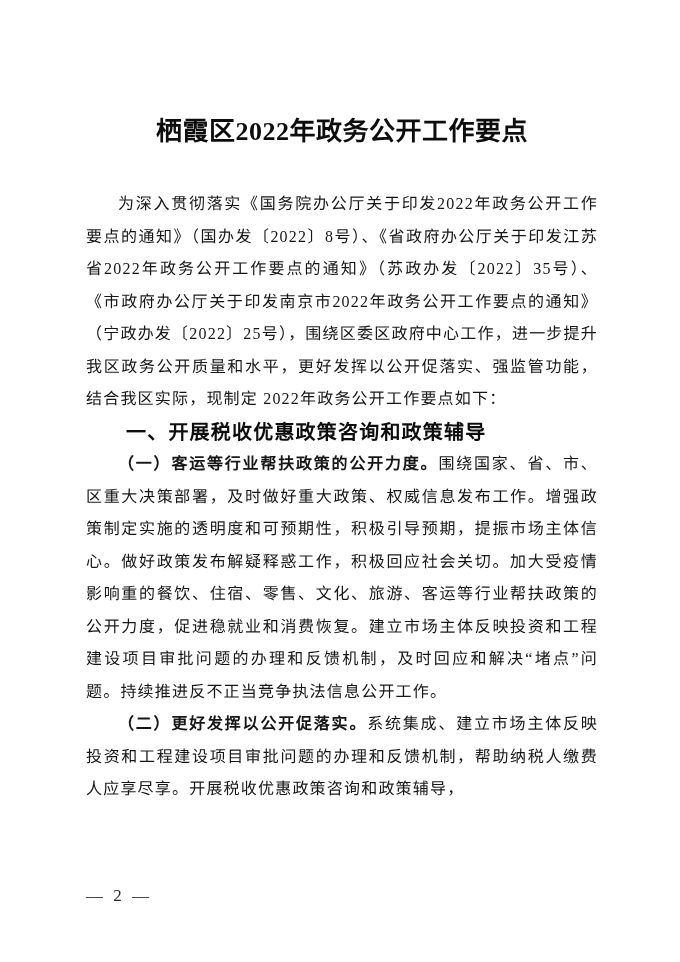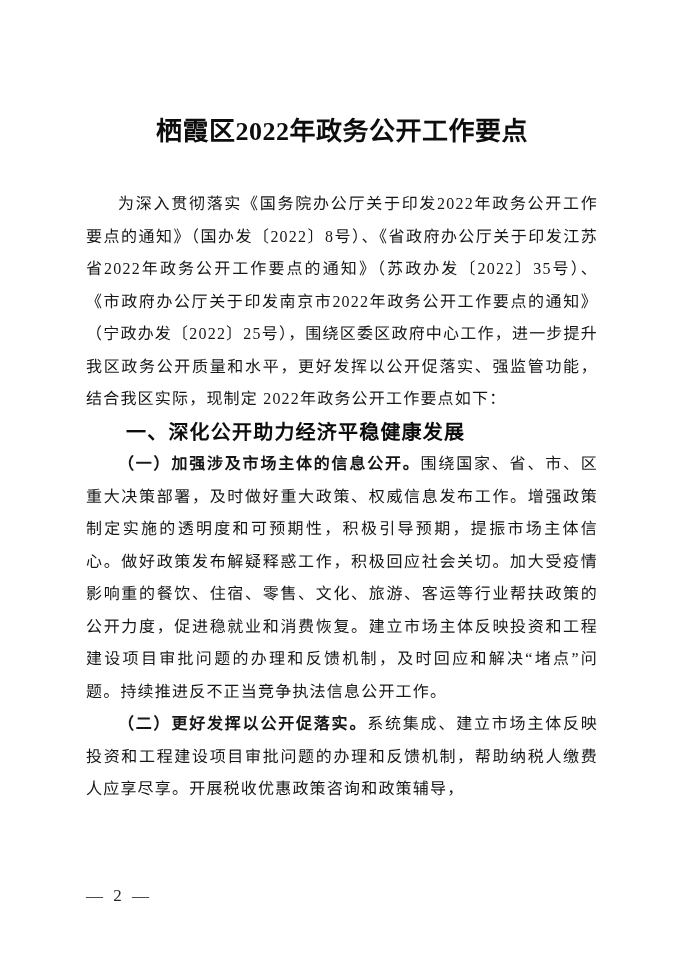--- a/index.html
+++ b/index.html
@@ -66,22 +66,22 @@
 </head>
 <body>
 
 <div class="page">
   <div class="content">
 
     <h1 class="doc-title">栖霞区2022年政务公开工作要点</h1>
 
     <p class="para">为深入贯彻落实《国务院办公厅关于印发2022年政务公开工作要点的通知》（国办发〔2022〕8号）、《省政府办公厅关于印发江苏省2022年政务公开工作要点的通知》（苏政办发〔2022〕35号）、《市政府办公厅关于印发南京市2022年政务公开工作要点的通知》（宁政办发〔2022〕25号），围绕区委区政府中心工作，进一步提升我区政务公开质量和水平，更好发挥以公开促落实、强监管功能，结合我区实际，现制定 2022年政务公开工作要点如下：</p>
 
-    <h2 class="section-heading">一、深化公开助力经济平稳健康发展</h2>
+    <h2 class="section-heading">一、开展税收优惠政策咨询和政策辅导</h2>
 
-    <p class="para"><span class="lead">（一）加强涉及市场主体的信息公开。</span><span>围绕国家、省、市、区重大决策部署，及时做好重大政策、权威信息发布工作。增强政策制定实施的透明度和可预期性，积极引导预期，提振市场主体信心。做好政策发布解疑释惑工作，积极回应社会关切。加大受疫情影响重的餐饮、住宿、零售、文化、旅游、客运等行业帮扶政策的公开力度，促进稳就业和消费恢复。建立市场主体反映投资和工程建设项目审批问题的办理和反馈机制，及时回应和解决“堵点”问题。持续推进反不正当竞争执法信息公开工作。</span></p>
+    <p class="para"><span class="lead">（一）客运等行业帮扶政策的公开力度。</span><span>围绕国家、省、市、区重大决策部署，及时做好重大政策、权威信息发布工作。增强政策制定实施的透明度和可预期性，积极引导预期，提振市场主体信心。做好政策发布解疑释惑工作，积极回应社会关切。加大受疫情影响重的餐饮、住宿、零售、文化、旅游、客运等行业帮扶政策的公开力度，促进稳就业和消费恢复。建立市场主体反映投资和工程建设项目审批问题的办理和反馈机制，及时回应和解决“堵点”问题。持续推进反不正当竞争执法信息公开工作。</span></p>
 
     <p class="para"><span class="lead">（二）更好发挥以公开促落实。</span><span>系统集成、建立市场主体反映投资和工程建设项目审批问题的办理和反馈机制，帮助纳税人缴费人应享尽享。开展税收优惠政策咨询和政策辅导，</span></p>
 
   </div>
 
   <div class="page-number">— 2 —</div>
 </div>
 
 </body></html>

